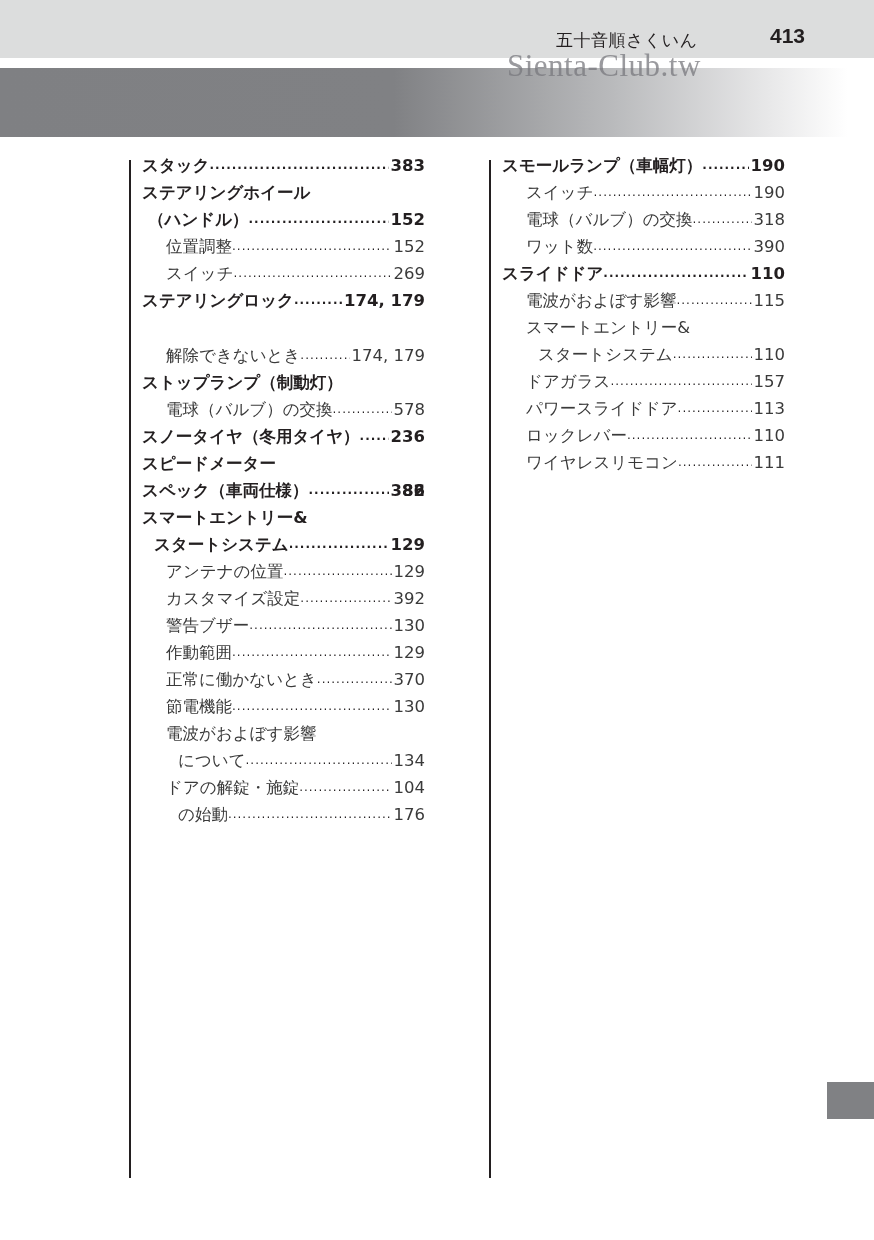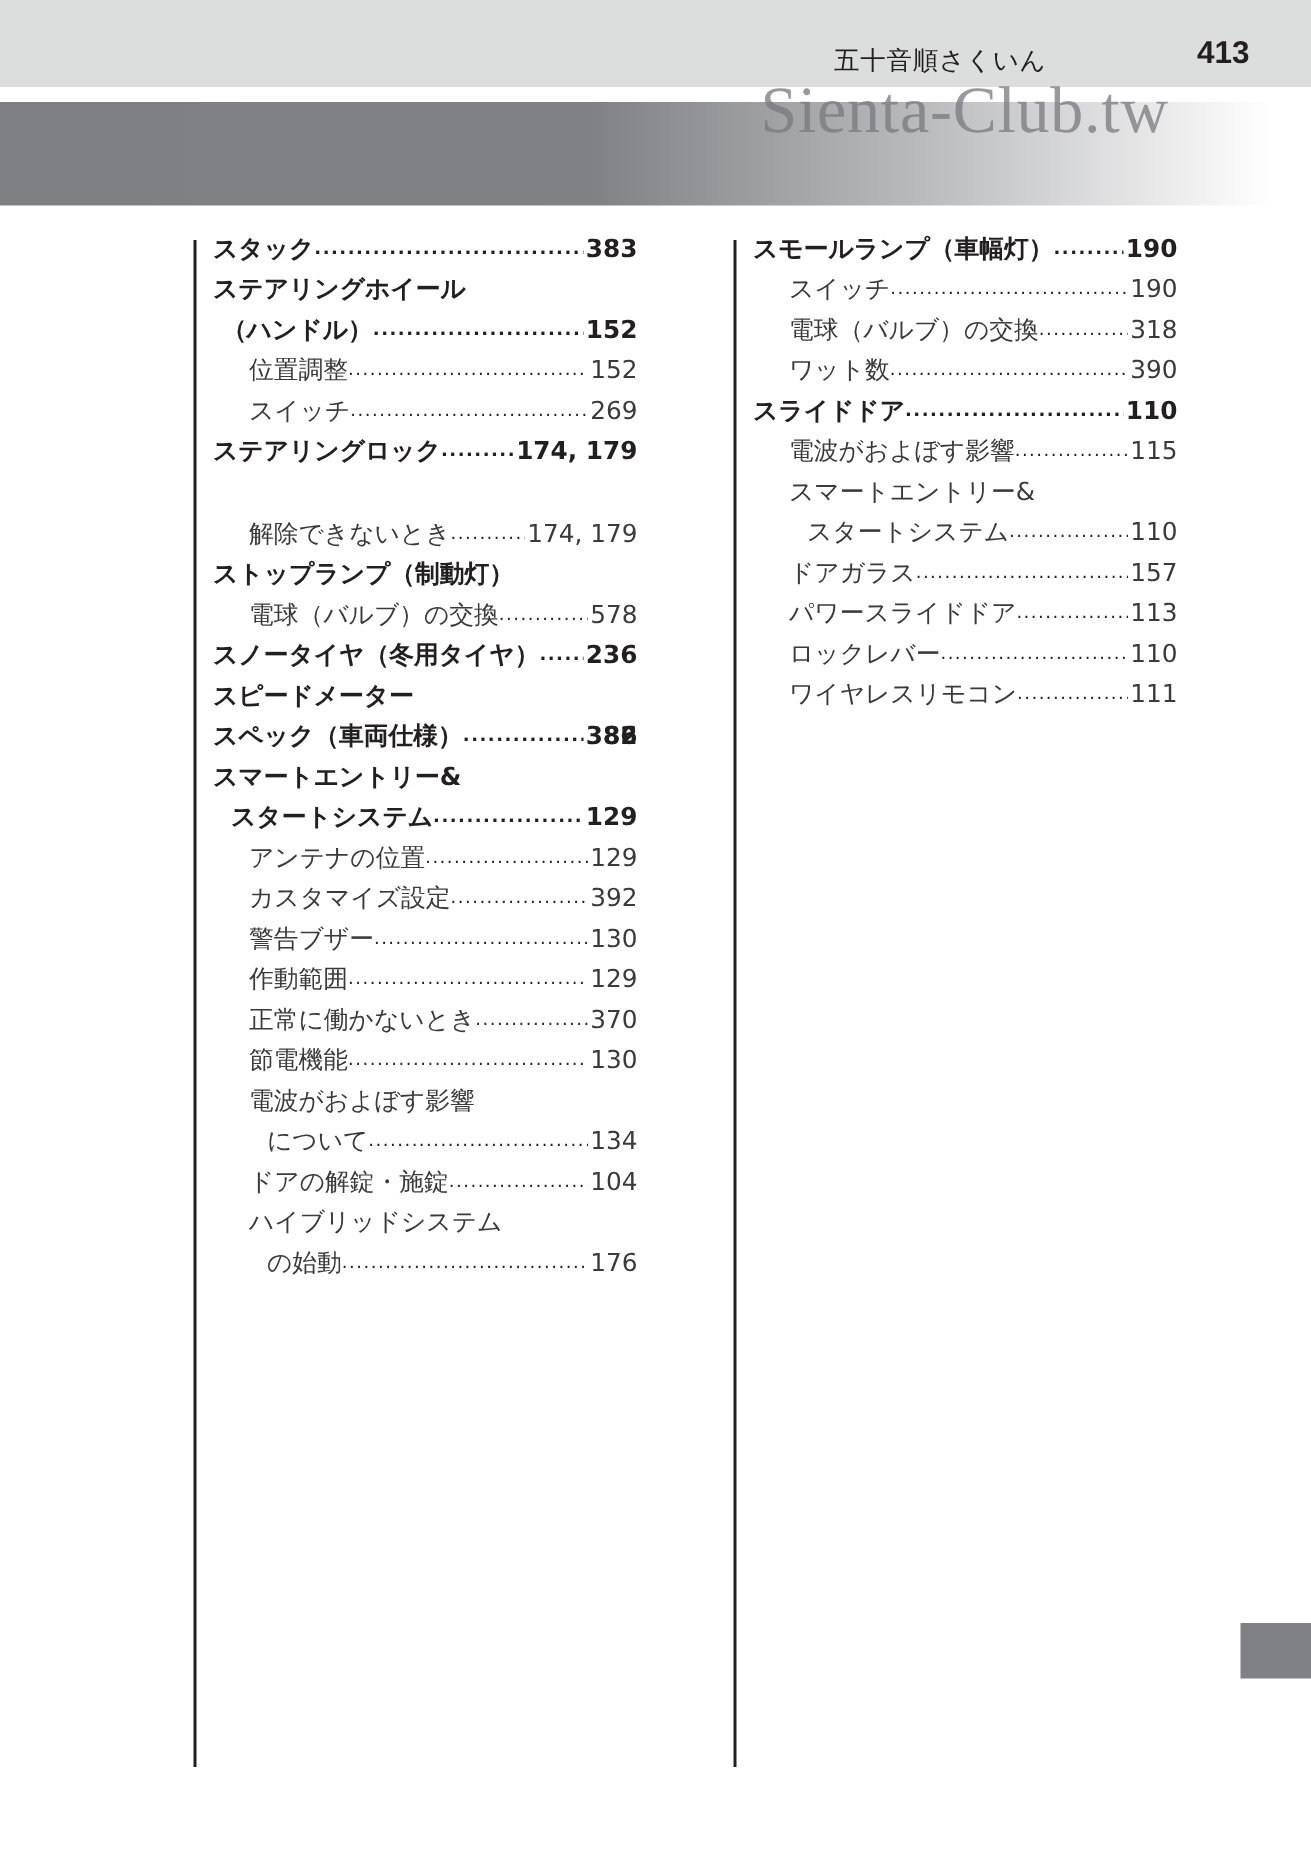--- a/index.html
+++ b/index.html
@@ -3,22 +3,22 @@
 <meta charset="utf-8">
 <style>
   html, body { margin:0; padding:0; }
   body { width:874px; height:1240px; position:relative; background:#ffffff; overflow:hidden;
          font-family:"DejaVu Sans","Liberation Sans",sans-serif; color:#231f20; }
   .top-band { position:absolute; left:0; top:0; width:874px; height:58px; background:#dcdddd; }
   .white-stripe { position:absolute; left:0; top:58px; width:874px; height:10px; background:#ffffff; }
   .gray-band { position:absolute; left:0; top:68px; width:874px; height:69px;
                background:linear-gradient(to right,#7f8083 0%,#808184 45%,#b9babc 70%,#e8e8e9 88%,#ffffff 97%); }
   .section-title { position:absolute; left:556px; top:29px; font-size:17px; color:#231f20; letter-spacing:0.5px; }
-  .page-number { position:absolute; left:770px; top:24px; font-size:21px; font-weight:bold; color:#231f20; font-family:"Liberation Sans",sans-serif;margin-left:28px; }
-  .watermark { position:absolute; left:507px; top:48px; font-family:"Liberation Serif",serif; font-size:44px;
+  .page-number { position:absolute; left:770px; top:24px; font-size:21px; font-weight:bold; color:#231f20; font-family:"Liberation Sans",sans-serif; }
+  .watermark { position:absolute; left:507px; top:48px; font-family:"Liberation Serif",serif; font-size:31px;
                color:rgba(120,120,125,0.75); letter-spacing:0.5px; }
   .col-rule { position:absolute; top:160px; width:2px; height:1018px; background:#231f20; }
   .column { position:absolute; top:152px; }
   .entry { position:relative; height:27px; line-height:27px; font-size:16.5px; display:flex; white-space:nowrap; }
   .entry .label { flex:0 0 auto; }
   .entry .leader { flex:1 1 auto; overflow:hidden; color:#231f20; letter-spacing:1px; font-size:12px; }
   .entry .leader::after { content:"................................................................................................................................................"; }
   .entry .page { flex:0 0 auto; text-align:right; padding-left:2px; }
   .entry.lvl0 { font-weight:bold; }
   .entry.lvl0 .leader { font-weight:bold; }
@@ -143,24 +143,20 @@
     <div class="entry lvl1" style="padding-left: 36px;">
       <span class="label">について</span>
       <span class="leader"></span>
       <span class="page">134</span>
     </div>
     <div class="entry lvl1" style="padding-left: 24px;">
       <span class="label">ドアの解錠・施錠</span>
       <span class="leader"></span>
       <span class="page">104</span>
     </div>
-    <div class="entry lvl1 nopage" style="padding-left: 24px;">
-      <span class="label">ハイブリッドシステム</span>
-      <span class="page"></span>
-    </div>
     <div class="entry lvl1" style="padding-left: 36px;">
       <span class="label">の始動</span>
       <span class="leader"></span>
       <span class="page">176</span>
     </div>
   </div>
 <div class="column" id="right-col" style="left:502px; width:283px;">
     <div class="entry lvl0" style="padding-left: 0px;">
       <span class="label">スモールランプ（車幅灯）</span>
       <span class="leader"></span>

